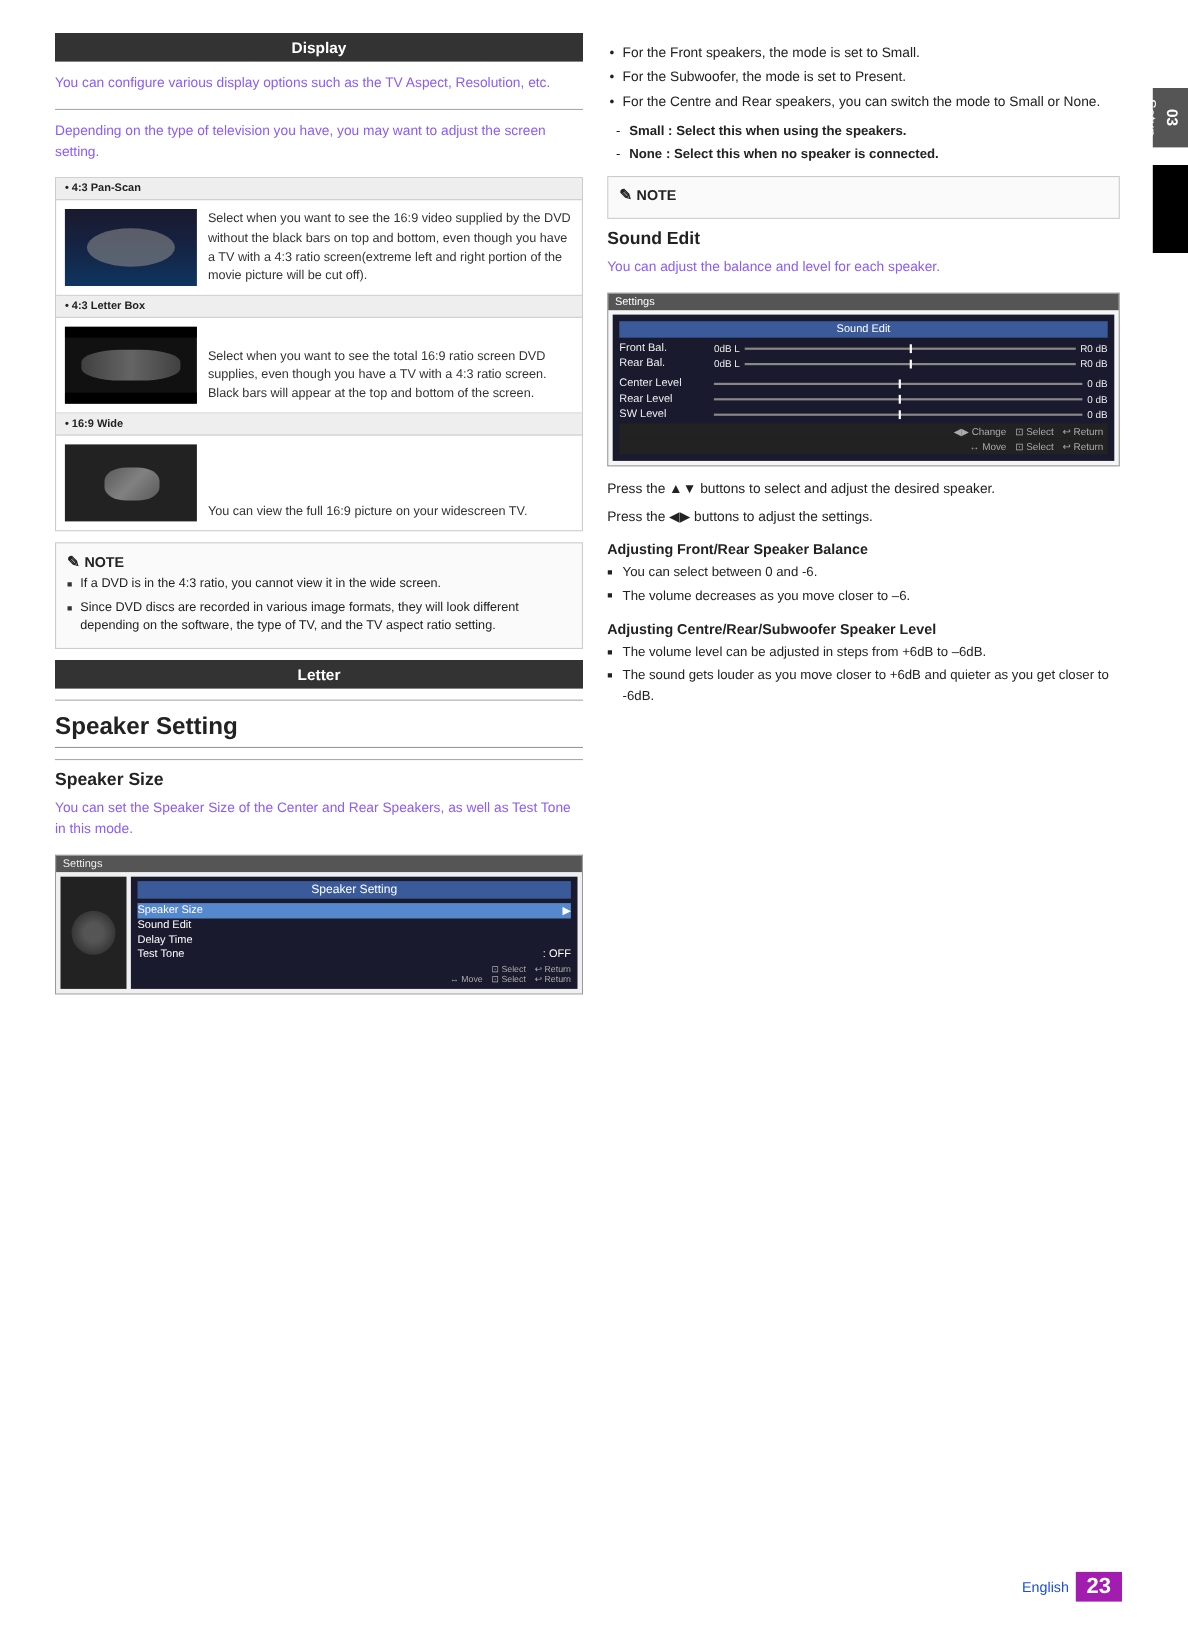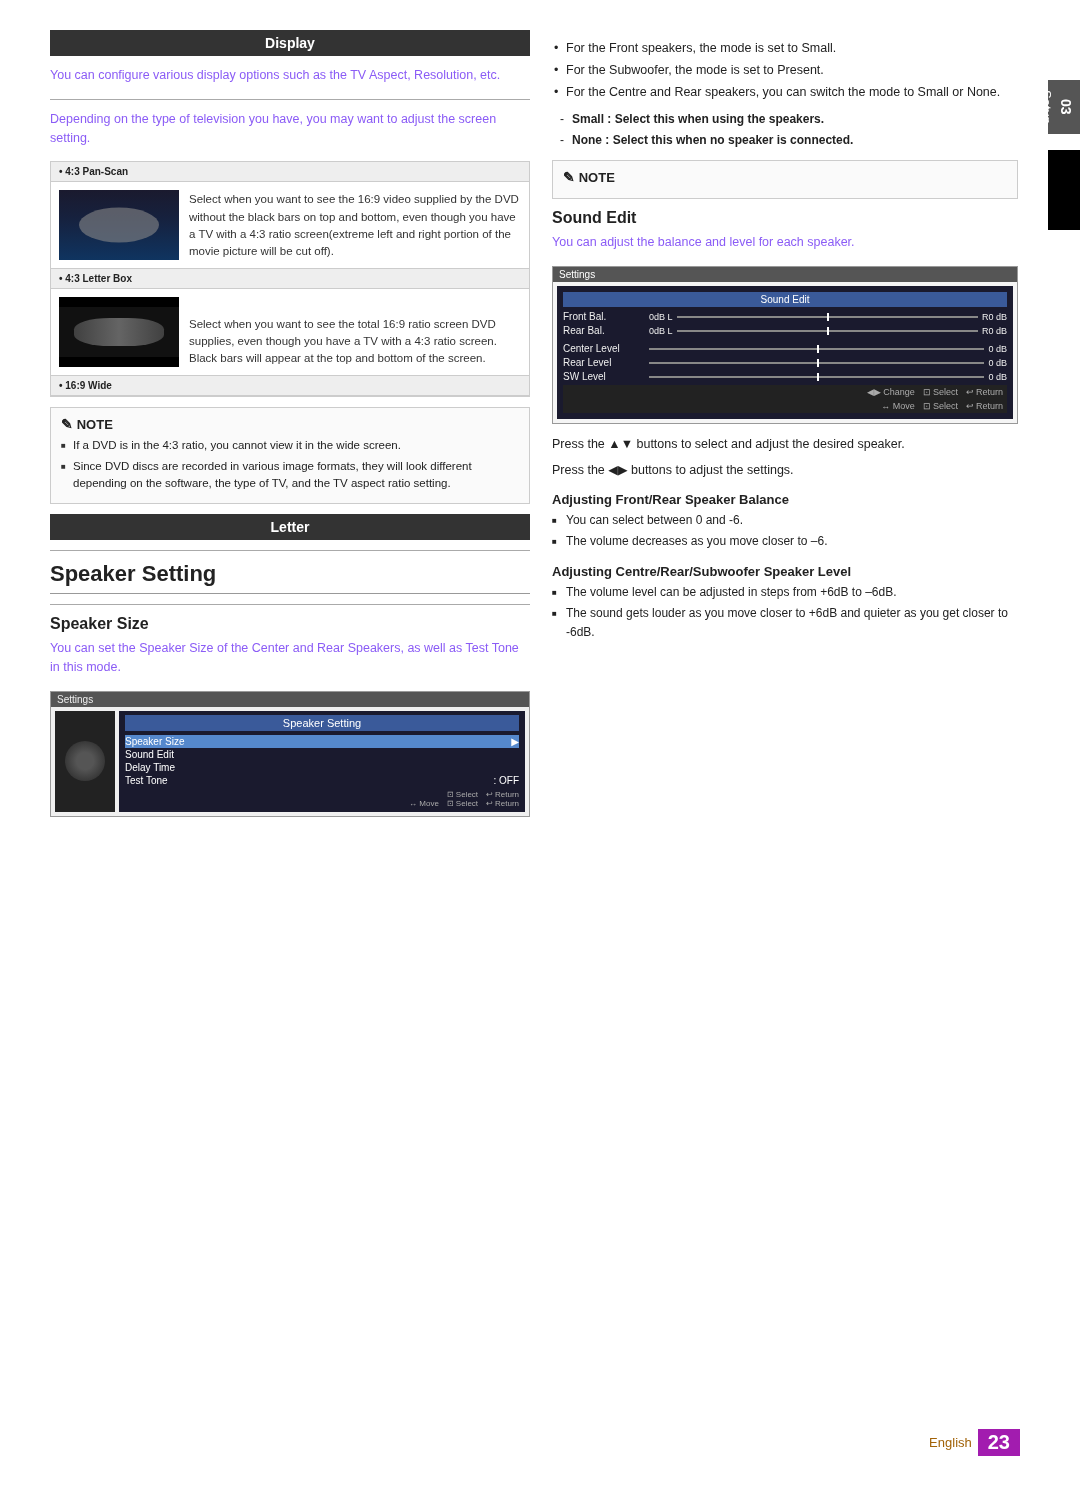--- a/index.html
+++ b/index.html
@@ -378,21 +378,21 @@
       position: absolute;
       bottom: 30px;
       right: 60px;
       display: flex;
       align-items: center;
       gap: 6px;
     }
 
     .page-footer-text {
       font-size: 13px;
-      color: #a16207;
+      color: #1d4ed8;
     }
 
     .page-number {
       background: #a21caf;
       color: #fff;
       font-size: 20px;
       font-weight: bold;
       padding: 2px 10px;
     }
 
@@ -501,20 +501,24 @@
         <div class="bullet-text">Select when you want to see the 16:9 video supplied by the DVD without the black bars on top and bottom, even though you have a TV with a 4:3 ratio screen(extreme left and right portion of the movie picture will be cut off).</div>
       </div>
 
       <div class="bullet-label">• 4:3 Letter Box</div>
       <div class="bullet-content">
         <div class="bullet-image img-letterbox"></div>
         <div class="bullet-text">Select when you want to see the total 16:9 ratio screen DVD supplies, even though you have a TV with a 4:3 ratio screen. Black bars will appear at the top and bottom of the screen.</div>
       </div>
 
       <div class="bullet-label">• 16:9 Wide</div>
+      <div class="bullet-content" style="border-bottom:none;">
+        <div class="bullet-image img-wide"></div>
+        <div class="bullet-text">You can view the full 16:9 picture on your widescreen TV.</div>
+      </div>
     </div>
 
     <div class="note-box">
       <div class="note-title">
         <span class="note-pencil">✎</span>
         <span>NOTE</span>
       </div>
       <div class="note-item">If a DVD is in the 4:3 ratio, you cannot view it in the wide screen.</div>
       <div class="note-item">Since DVD discs are recorded in various image formats, they will look different depending on the software, the type of TV, and the TV aspect ratio setting.</div>
     </div>

